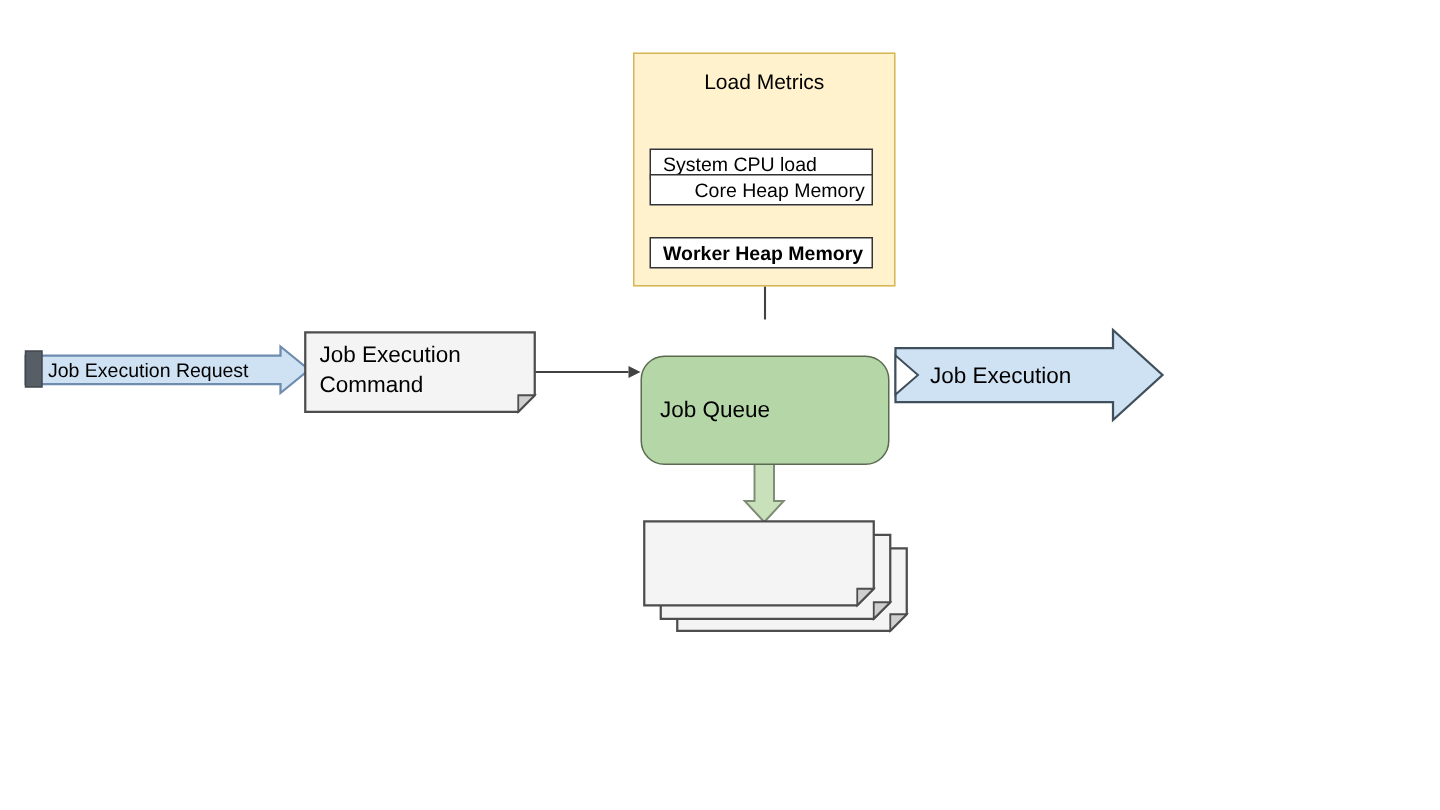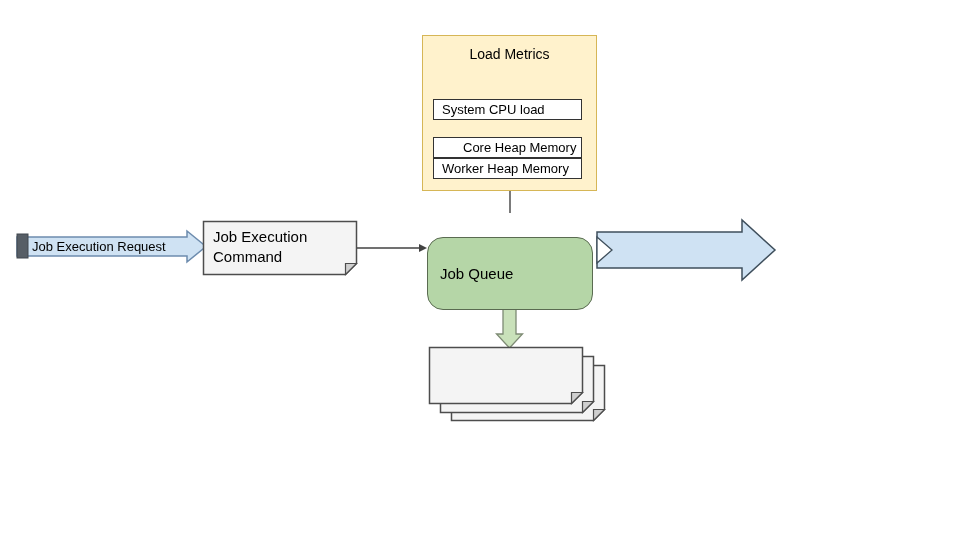--- a/index.html
+++ b/index.html
@@ -32,22 +32,22 @@
   }
   .load-metrics .title{
     position:absolute;left:0;top:10px;width:100%;text-align:center;font-size:14px;
   }
   .metric{
     position:absolute;left:10px;width:149px;height:21px;
     background:#fff;border:1px solid #333;box-sizing:border-box;
     font-size:13px;line-height:19px;padding-left:8px;overflow:hidden;margin-top:22px;
   }
   .metric.m0{top:41px;}
-  .metric.m1{top:79px;padding-left:29px;}
-  .metric.m2{top:100px;}
+  .metric.m1{top:58px;padding-left:29px;}
+  .metric.m2{top:100px;font-weight:bold;}
 </style>
 </head>
 <body>
 
 <div class="stage">
 
   <svg width="960" height="540" viewBox="0 0 960 540">
 
     <polygon points="17,237 187,237 187,231 206,246.5 187,262 187,256 17,256" style="fill:var(--blue-fill);stroke:var(--blue-stroke-light);stroke-width:1.5"></polygon>
     <rect x="17" y="234" width="11" height="24" style="fill:var(--bar-fill);stroke:var(--bar-stroke);stroke-width:1"></rect>
@@ -86,14 +86,15 @@
     <div class="metric m1">Core Heap Memory</div>
     <div class="metric m2">Worker Heap Memory</div>
   </div>
 
   <div class="job-queue">
     <span>Job Queue</span>
   </div>
 
   <div class="label t13 lbl-request">Job Execution Request</div>
   <div class="label t15 lbl-command">Job Execution Command</div>
+  <div class="label t15 lbl-execution">Job Execution</div>
 
 </div>
 
 </body></html>

